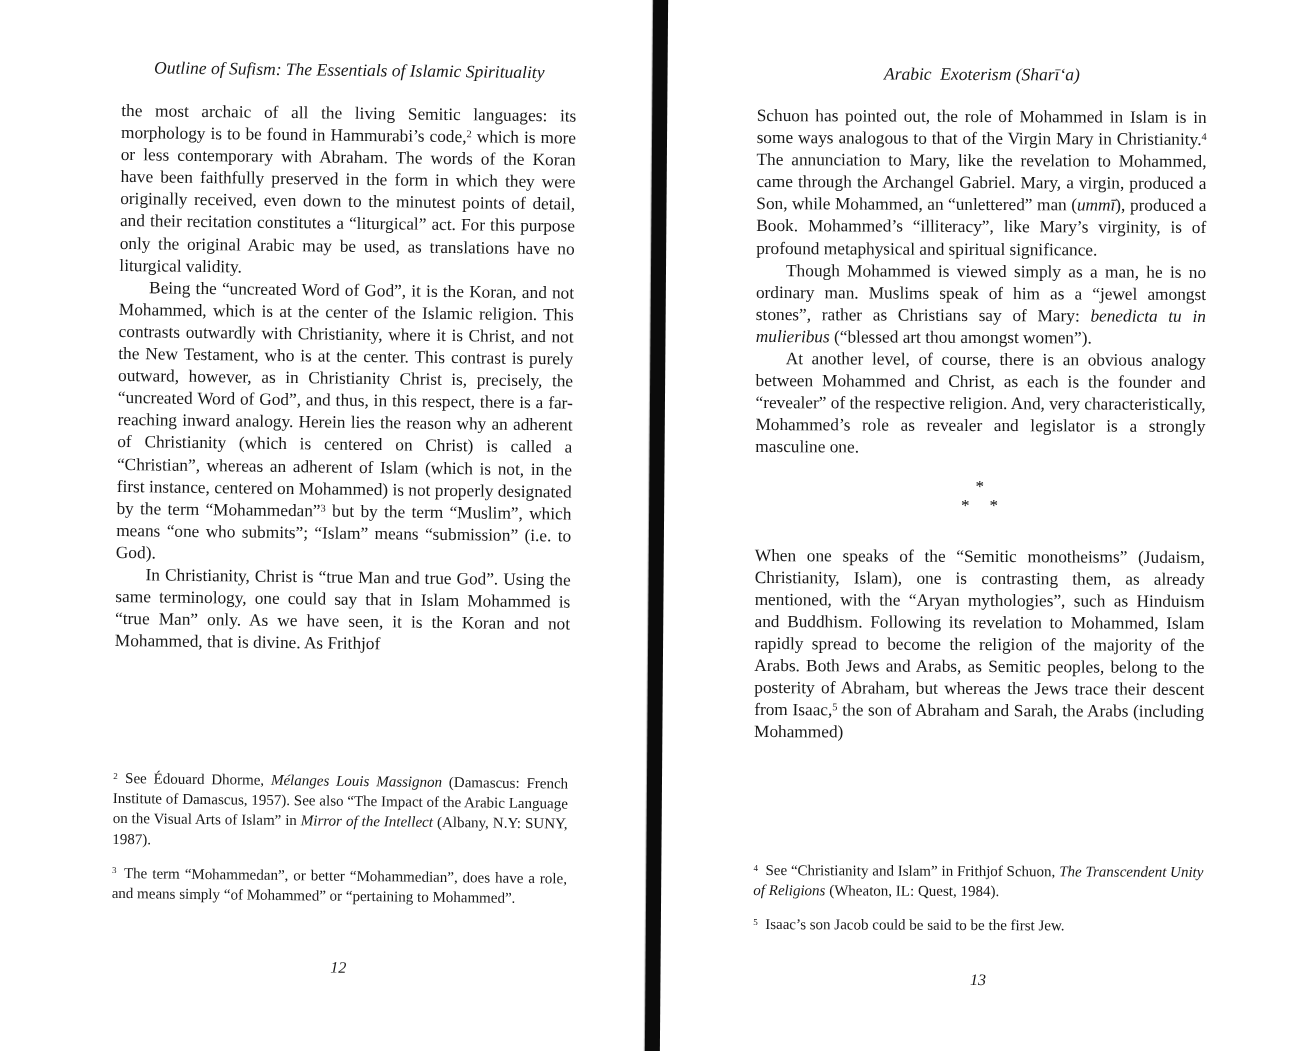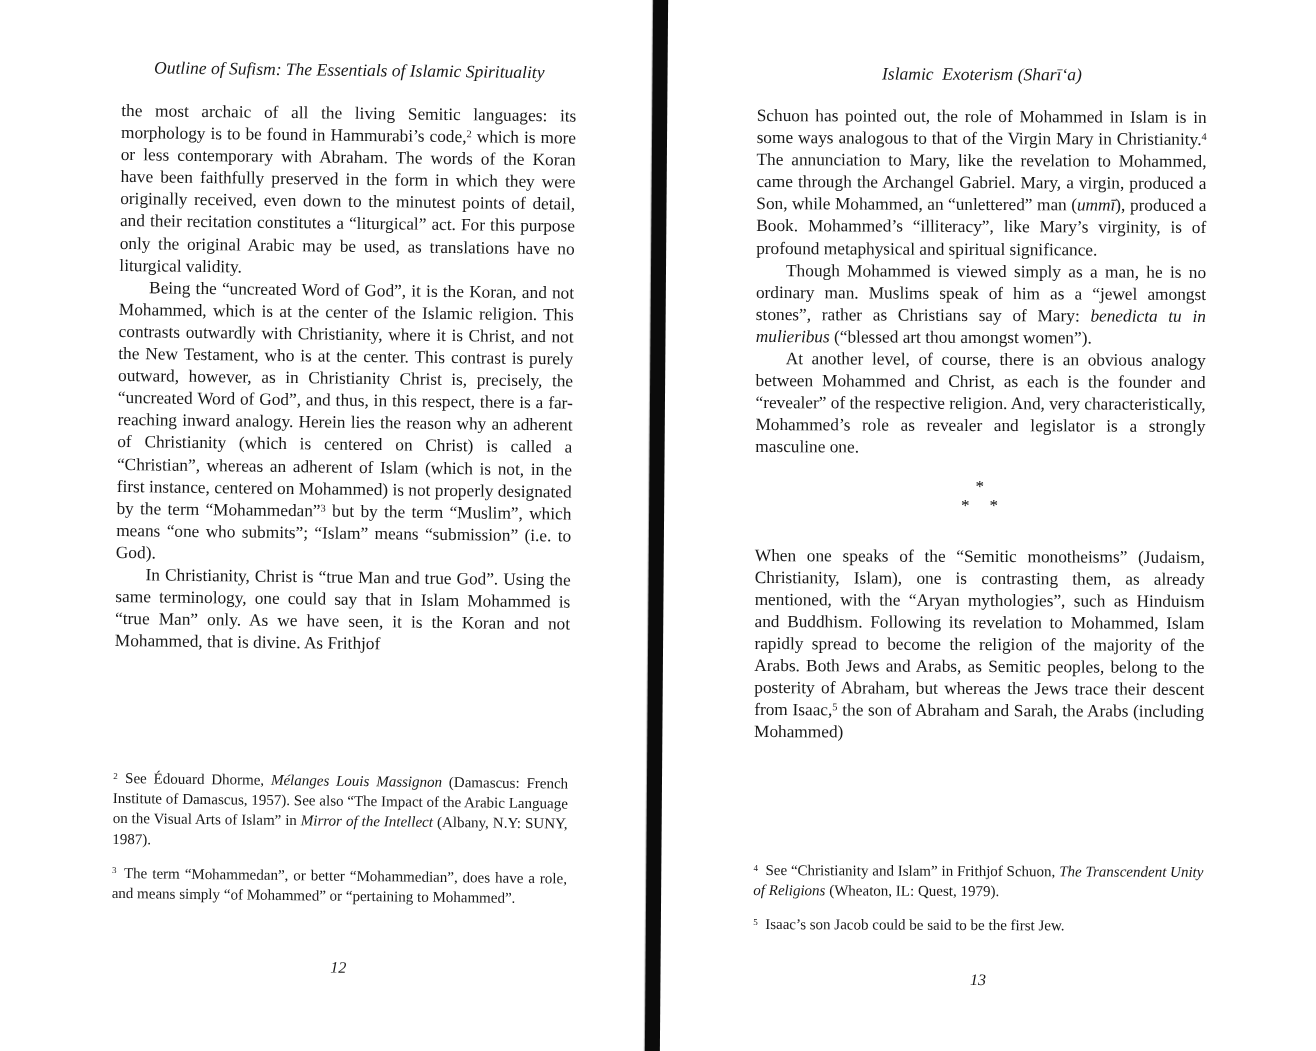--- a/index.html
+++ b/index.html
@@ -68,29 +68,29 @@
   <div class="fnblock">
     <p class="fn"><sup>2</sup><span> See Édouard Dhorme, </span><span class="it">Mélanges Louis Massignon</span><span> (Damascus: French Institute of Damascus, 1957). See also “The Impact of the Arabic Language on the Visual Arts of Islam” in </span><span class="it">Mirror of the Intellect</span><span> (Albany, N.Y: SUNY, 1987).</span></p>
     <p class="fn"><sup>3</sup><span> The term “Mohammedan”, or better “Mohammedian”, does have a role, and means simply “of Mohammed” or “pertaining to Mohammed”.</span></p>
   </div>
   <div class="pagenum">12</div>
 </div>
 
 <div class="spine"></div>
 
 <div class="page page-right">
-  <div class="hdr"><span class="it">Islamic Exoterism</span><span> (Sharī‘a)</span></div>
+  <div class="hdr"><span class="it">Arabic Exoterism</span><span> (Sharī‘a)</span></div>
   <div class="bodytext">
     <p class="para"><span>Schuon has pointed out, the role of Mohammed in Islam is in some ways analogous to that of the Virgin Mary in Christianity.</span><sup>4</sup><span> The annunciation to Mary, like the revelation to Mohammed, came through the Archangel Gabriel. Mary, a virgin, produced a Son, while Mohammed, an “unlettered” man (</span><span class="it">ummī</span><span>), produced a Book. Mohammed’s “illiteracy”, like Mary’s virginity, is of profound metaphysical and spiritual significance.</span></p>
     <p class="para ind"><span>Though Mohammed is viewed simply as a man, he is no ordinary man. Muslims speak of him as a “jewel amongst stones”, rather as Christians say of Mary: </span><span class="it">benedicta tu in mulieribus</span><span> (“blessed art thou amongst women”).</span></p>
     <p class="para ind"><span>At another level, of course, there is an obvious analogy between Mohammed and Christ, as each is the founder and “revealer” of the respective religion. And, very characteristically, Mohammed’s role as revealer and legislator is a strongly masculine one.</span></p>
     <div class="sep">
       <div>*</div>
       <div>*  *</div>
     </div>
     <p class="para"><span>When one speaks of the “Semitic monotheisms” (Judaism, Christianity, Islam), one is contrasting them, as already mentioned, with the “Aryan mythologies”, such as Hinduism and Buddhism. Following its revelation to Mohammed, Islam rapidly spread to become the religion of the majority of the Arabs. Both Jews and Arabs, as Semitic peoples, belong to the posterity of Abraham, but whereas the Jews trace their descent from Isaac,</span><sup>5</sup><span> the son of Abraham and Sarah, the Arabs (including Mohammed)</span></p>
   </div>
   <div class="fnblock">
-    <p class="fn"><sup>4</sup><span> See “Christianity and Islam” in Frithjof Schuon, </span><span class="it">The Transcendent Unity of Religions</span><span> (Wheaton, IL: Quest, 1979).</span></p>
+    <p class="fn"><sup>4</sup><span> See “Christianity and Islam” in Frithjof Schuon, </span><span class="it">The Transcendent Unity of Religions</span><span> (Wheaton, IL: Quest, 1984).</span></p>
     <p class="fn"><sup>5</sup><span> Isaac’s son Jacob could be said to be the first Jew.</span></p>
   </div>
   <div class="pagenum">13</div>
 </div>
 
 </body></html>

